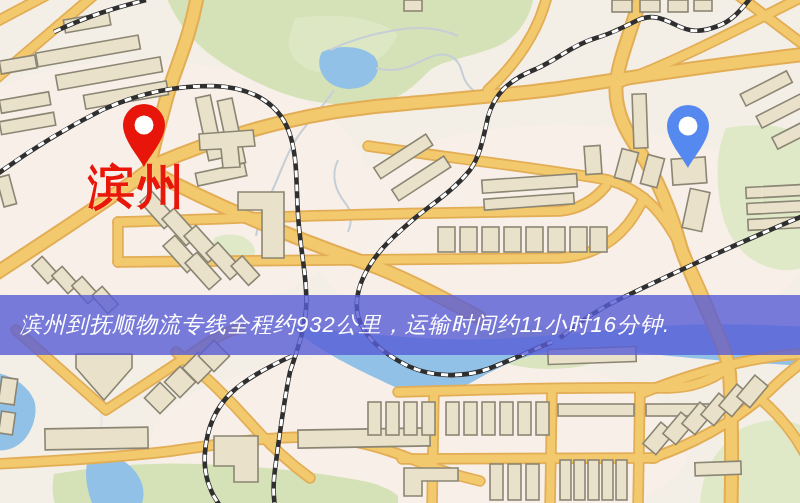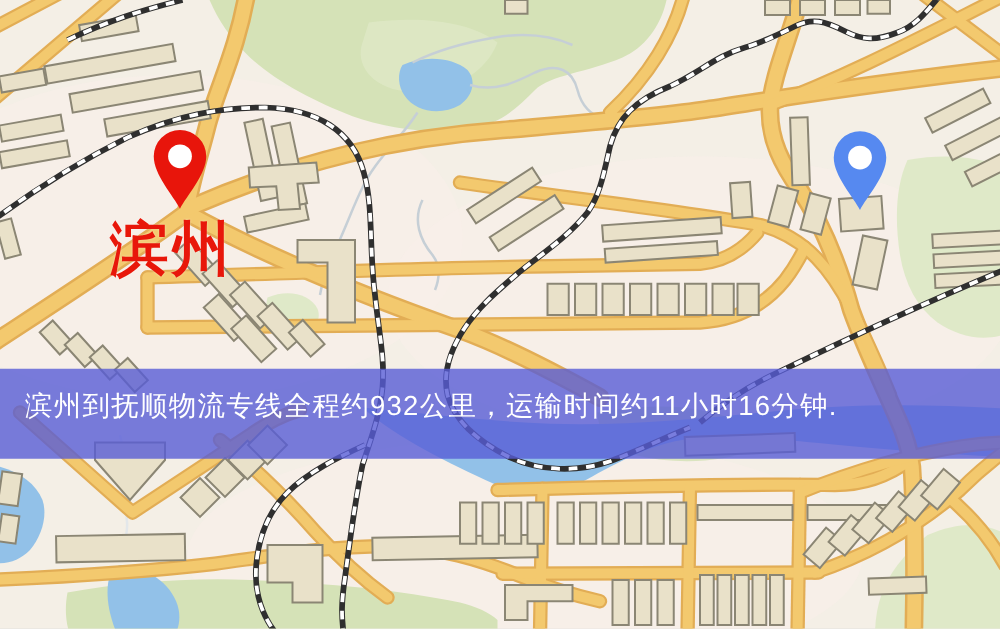--- a/index.html
+++ b/index.html
@@ -14,28 +14,28 @@
   .stream.lt{stroke:#e3e7ea;}
   .rc{fill:none;stroke:var(--road-casing,#e0aa52);stroke-linecap:round;stroke-linejoin:round;}
   .rf{fill:none;stroke:var(--road-fill,#f3c96e);stroke-linecap:round;stroke-linejoin:round;}
   .rc.maj{stroke-width:15px;} .rf.maj{stroke-width:11px;}
   .rc.min{stroke-width:11.5px;} .rf.min{stroke-width:8px;}
   .bld{fill:var(--building-fill,#e9e1c9);stroke:var(--building-stroke,#8b8674);stroke-width:1.6;}
   .ra{fill:none;stroke:var(--railway-dark,#2f2f2f);stroke-width:4.6;}
   .rb{fill:none;stroke:var(--railway-white,#fff);stroke-width:3;stroke-dasharray:7 7;}
   .city-label{position:absolute;font-size:47px;font-weight:bold;letter-spacing:2px;line-height:1;
     text-shadow:0 0 2px rgba(255,255,255,.45);white-space:nowrap;}
-  #origin-label{left:88px;top:175px;color:var(--origin-label,#e8170a);}
+  #origin-label{left:88px;top:163px;color:var(--origin-label,#e8170a);}
   #dest-label{left:638px;top:176px;color:var(--dest-label,#1d1ccc);}
   .pin{position:absolute;width:48px;height:72px;}
   #origin-pin{left:120px;top:99px;}
   #dest-pin{left:664px;top:100px;}
-  .route-banner{position:absolute;left:0;top:295px;width:800px;height:72px;box-sizing:border-box;
+  .route-banner{position:absolute;left:0;top:295px;width:800px;height:60px;box-sizing:border-box;
     background:var(--banner-bg,rgba(88,92,214,.8));color:var(--banner-text,#fff);
-    font-size:22px;line-height:60px;padding-left:20px;letter-spacing:1px;white-space:nowrap;}
+    font-size:22px;line-height:60px;padding-left:20px;letter-spacing:1px;white-space:nowrap;font-style:italic;}
 </style>
 </head>
 <body>
 
 <div class="map-stage">
 
   <svg width="800" height="503" viewBox="0 0 800 503">
     <defs>
       <path id="rd1" d="M -8 82 L 100 -10"></path>
       <path id="rd2" d="M -8 24 L 60 -12"></path>

